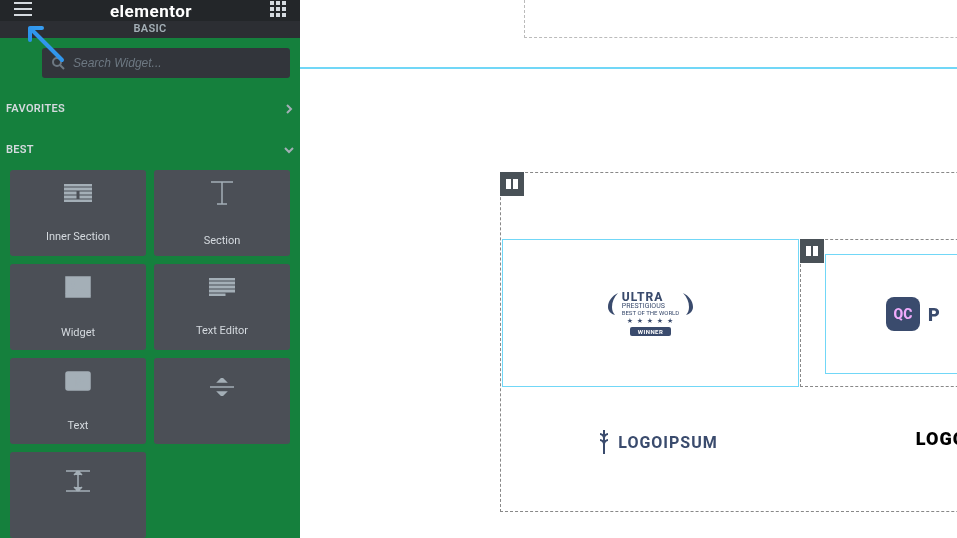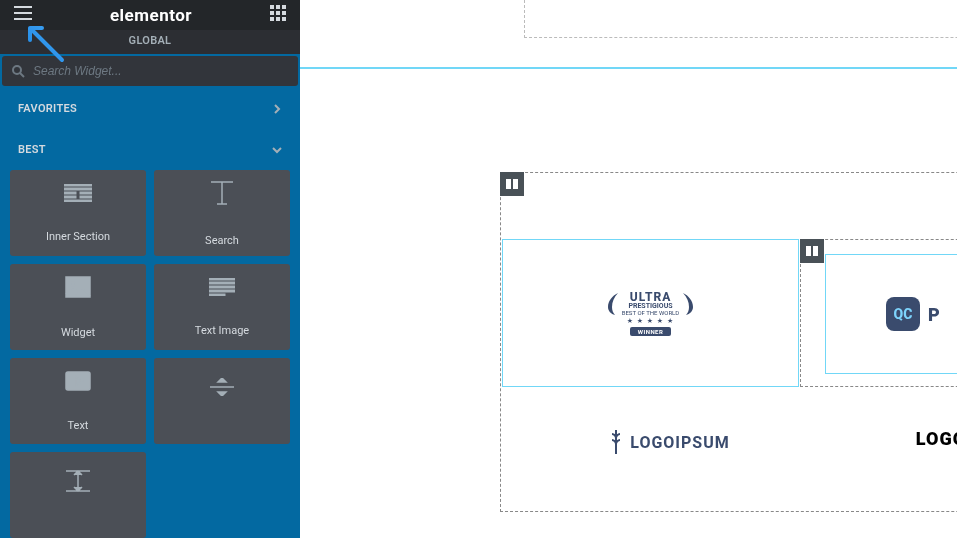--- a/index.html
+++ b/index.html
@@ -1,57 +1,57 @@
 <!DOCTYPE html>
 <html><head>
 <meta charset="utf-8">
 <style>
 * { margin: 0; padding: 0; box-sizing: border-box; }
 body { font-family: -apple-system, BlinkMacSystemFont, "Segoe UI", Roboto, Arial, sans-serif; background: #fff; width: 957px; height: 538px; overflow: hidden; display: flex; }
-.sidebar { width: 300px; height: 538px; background: #0369a1; display: flex; flex-direction: column; flex-shrink: 0; position: relative; }
+.sidebar { width: 300px; height: 538px; background: #15803d; display: flex; flex-direction: column; flex-shrink: 0; position: relative; }
 .header { height: 42px; background: #232629; display: flex; align-items: center; justify-content: space-between; padding: 0 14px; }
 .header svg { fill: #d5dadf; }
 .logo { color: #fff; font-weight: 700; font-size: 17px; letter-spacing: 0.5px; }
 .tabs { display: flex; height: 34px; background: #2c2e33; }
 .tab { flex: 1; display: flex; align-items: center; justify-content: center; font-size: 11px; font-weight: 600; color: #a4afb7; cursor: pointer; border-bottom: 3px solid transparent; letter-spacing: 0.3px; }
 .tab.active { color: #d5dadf; border-bottom-color: #71d7f7; }
-.search-wrap { padding: 2px; }
+.search-wrap { padding: 10px; margin-left: 32px; }
 .search { background: #32353b; border-radius: 3px; height: 30px; display: flex; align-items: center; padding: 0 10px; }
 .search svg { fill: #6d7882; margin-right: 8px; flex-shrink: 0; }
 .search input { background: transparent; border: none; outline: none; color: #d5dadf; font-size: 12px; width: 100%; }
 .search input::placeholder { color: #6d7882; font-style: italic; }
-.section-header { display: flex; align-items: center; justify-content: space-between; padding: 14px 18px; font-size: 11px; font-weight: 600; color: #d5dadf; cursor: pointer; letter-spacing: 0.3px; }
+.section-header { display: flex; align-items: center; justify-content: space-between; padding: 14px 6px; font-size: 11px; font-weight: 600; color: #d5dadf; cursor: pointer; letter-spacing: 0.3px; }
 .section-header svg { fill: #a4afb7; }
 .widget-grid { display: grid; grid-template-columns: 1fr 1fr; gap: 8px; padding: 0 10px; }
 .widget { background: #4b4f56; border-radius: 3px; height: 86px; display: flex; flex-direction: column; align-items: center; justify-content: center; gap: 28px; cursor: pointer; }
 .widget-icon { fill: #a4afb7; stroke: #a4afb7; }
 .widget-label { font-size: 11px; color: #d5dadf; }
 .collapse-tab { position: absolute; right: -12px; top: 440px; width: 12px; height: 60px; background: #404349; display: flex; align-items: center; justify-content: center; cursor: pointer; border-radius: 0 3px 3px 0; }
 .collapse-tab svg { fill: #d5dadf; }
 .arrow-pointer { position: absolute; left: 24px; top: 22px; z-index: 100; pointer-events: none; }
 .canvas { flex: 1; background: #fff; position: relative; overflow: hidden; }
 .sec-dashed-top { position: absolute; left: 224px; top: 0; width: 580px; height: 38px; border: 1px dashed #bbb; border-top: none; }
 .hline { position: absolute; left: 0; top: 67px; width: 100%; height: 2px; background: #71d7f7; }
 .big-section { position: absolute; left: 200px; top: 172px; width: 700px; height: 340px; border: 1px dashed #888; }
 .big-section-handle { position: absolute; top: -1px; left: -1px; width: 24px; height: 24px; background: #495157; display: flex; align-items: center; justify-content: center; }
 .big-section-handle svg { fill: #fff; }
 .col-sel { position: absolute; left: 1px; top: 66px; width: 297px; height: 148px; border: 1px solid #71d7f7; display: flex; align-items: center; justify-content: center; }
 .inner-sec { position: absolute; left: 299px; top: 66px; width: 400px; height: 148px; border: 1px dashed #888; }
 .inner-handle { position: absolute; top: -1px; left: -1px; width: 24px; height: 24px; background: #495157; display: flex; align-items: center; justify-content: center; }
 .inner-handle svg { fill: #fff; }
 .inner-col { position: absolute; left: 24px; top: 14px; width: 370px; height: 120px; border: 1px solid #71d7f7; display: flex; align-items: center; padding-left: 60px; gap: 8px; }
-.qc-badge { width: 34px; height: 34px; border-radius: 8px; background: #3a4b6d; color: #7dd3fc; font-weight: 800; font-size: 14px; display: flex; align-items: center; justify-content: center; }
+.qc-badge { width: 34px; height: 34px; border-radius: 8px; background: #3a4b6d; color: #f0abfc; font-weight: 800; font-size: 14px; display: flex; align-items: center; justify-content: center; }
 .logo-cell { position: absolute; display: flex; align-items: center; justify-content: center; gap: 8px; }
-.logo-cell.l1 { left: 68px; top: 255px; width: 200px; }
+.logo-cell.l1 { left: 56px; top: 255px; width: 200px; }
 .logo-cell.l2 { left: 340px; top: 255px; width: 200px; }
 .badge { display: flex; flex-direction: column; align-items: center; }
 .badge-top { display: flex; align-items: center; gap: 2px; color: #3a4b6d; }
-.badge-text { display: flex; flex-direction: column; align-items: center; line-height: 1; }
+.badge-text { display: flex; flex-direction: column; line-height: 1; }
 .badge-text .t1 { font-size: 12px; font-weight: 800; letter-spacing: 1px; }
-.badge-text .t2 { font-size: 7px; font-weight: 700; }
+.badge-text .t2 { font-size: 7px; font-weight: 400; }
 .badge-text .t3 { font-size: 6px; }
 .stars { font-size: 7px; letter-spacing: 1px; color: #3a4b6d; }
 .winner-bar { font-size: 6px; background: #3a4b6d; color: #fff; padding: 1px 8px; border-radius: 2px; margin-top: 2px; font-weight: 700; letter-spacing: 0.5px; }
 .logoipsum { display: flex; align-items: center; gap: 6px; color: #3a4b6d; font-weight: 700; font-size: 16px; letter-spacing: 1px; }
 .logo-right { color: #000; font-weight: 900; font-size: 18px; letter-spacing: 1px; }
 </style>
 </head>
 <body>
 
 <div class="sidebar">
@@ -73,21 +73,21 @@
           <rect x="6" y="6" width="4" height="4"></rect>
           <rect x="12" y="6" width="4" height="4"></rect>
           <rect y="12" width="4" height="4"></rect>
           <rect x="6" y="12" width="4" height="4"></rect>
           <rect x="12" y="12" width="4" height="4"></rect>
         </svg>
     </span>
   </div>
 
   <div class="tabs">
-    <div class="tab">GLOBAL</div>
+    <div class="tab">BASIC</div>
   </div>
 
   <div class="search-wrap">
     <div class="search">
       <svg width="13" height="13" viewBox="0 0 13 13">
           <circle cx="5" cy="5" r="4" fill="none" stroke="#6d7882" stroke-width="2"></circle>
           <line x1="8" y1="8" x2="12" y2="12" stroke="#6d7882" stroke-width="2"></line>
         </svg>
       <input type="text" placeholder="Search Widget..." style="">
     </div>
@@ -117,39 +117,39 @@
           <rect y="12" width="12" height="2"></rect>
           <rect x="16" y="12" width="12" height="2"></rect>
           <rect y="16" width="28" height="2"></rect>
         </svg>
       <span class="widget-label">Inner Section</span>
     </div>
     <div class="widget">
       <svg class="widget-icon" width="26" height="26" viewBox="0 0 26 26" fill="none" stroke="#a4afb7" stroke-width="1.5">
           <path d="M2 2h22M13 2v22M8 24h10"></path>
         </svg>
-      <span class="widget-label">Search</span>
+      <span class="widget-label">Section</span>
     </div>
     <div class="widget">
       <svg class="widget-icon" width="26" height="22" viewBox="0 0 26 22" fill="none" stroke="#a4afb7" stroke-width="1.5">
           <rect x="1" y="1" width="24" height="20"></rect>
           <circle cx="8" cy="8" r="2"></circle>
           <path d="M1 18l7-7 5 5 4-4 8 8"></path>
         </svg>
       <span class="widget-label">Widget</span>
     </div>
     <div class="widget">
       <svg class="widget-icon" width="26" height="18" viewBox="0 0 26 18">
           <rect y="0" width="26" height="2"></rect>
           <rect y="4" width="26" height="2"></rect>
           <rect y="8" width="26" height="2"></rect>
           <rect y="12" width="26" height="2"></rect>
           <rect y="16" width="16" height="2"></rect>
         </svg>
-      <span class="widget-label">Text Image</span>
+      <span class="widget-label">Text Editor</span>
     </div>
     <div class="widget">
       <svg class="widget-icon" width="26" height="20" viewBox="0 0 26 20" fill="none" stroke="#a4afb7" stroke-width="1.5">
           <rect x="1" y="1" width="24" height="18" rx="2"></rect>
           <path d="M11 6l6 4-6 4z" fill="#a4afb7"></path>
         </svg>
       <span class="widget-label">Text</span>
     </div>
     <div class="widget">
       <svg class="widget-icon" width="26" height="18" viewBox="0 0 26 18" fill="none" stroke="#a4afb7" stroke-width="1.5">

